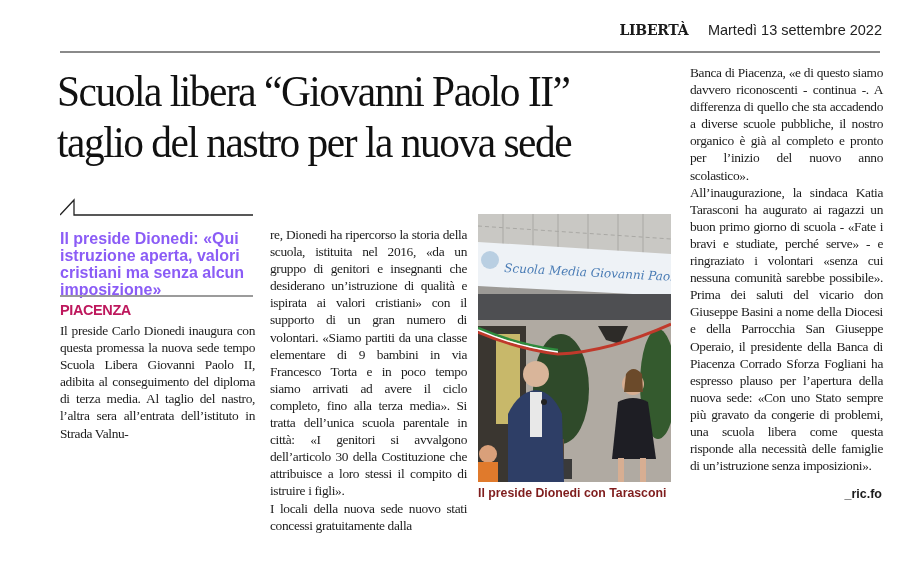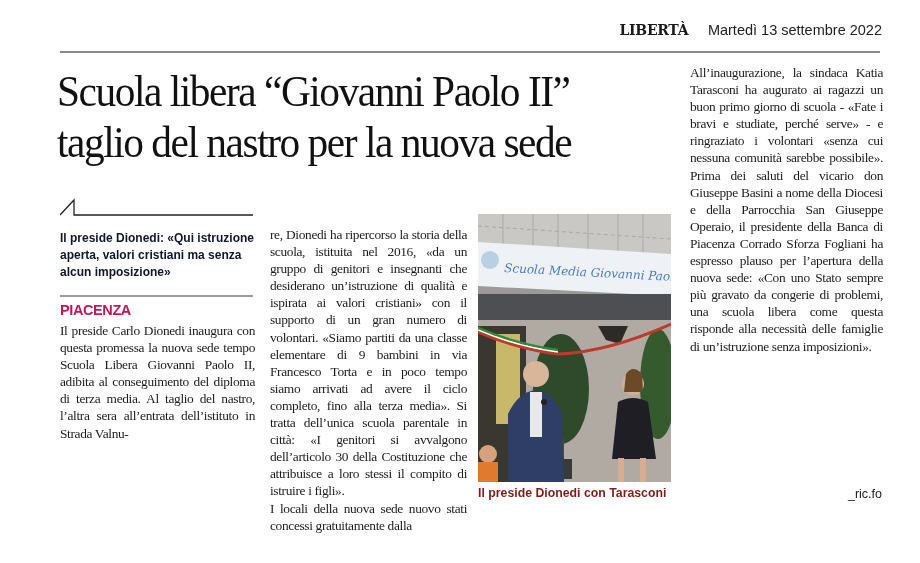--- a/index.html
+++ b/index.html
@@ -3,32 +3,32 @@
 <meta charset="utf-8">
 <style>
   html,body{margin:0;padding:0;background:#ffffff;}
   body{width:920px;height:563px;position:relative;overflow:hidden;color:#1a1a1a;font-family:"Liberation Serif","DejaVu Serif",serif;}
   .masthead{position:absolute;right:38px;top:22px;font-size:14.5px;white-space:nowrap;}
   .masthead .brand{font-family:"DejaVu Serif",serif;font-weight:bold;letter-spacing:-0.3px;font-size:14px;margin-right:16px;}
   .masthead .date{font-family:"Liberation Sans","DejaVu Sans",sans-serif;color:#222;}
   .toprule{position:absolute;left:60px;top:51px;width:820px;height:2px;background:#8a8a8a;}
   .headline{position:absolute;left:57px;top:66px;width:640px;font-family:"Liberation Serif","DejaVu Serif",serif;font-size:45px;line-height:51px;letter-spacing:-1.6px;color:#111;transform:scaleX(0.92);transform-origin:left top;white-space:nowrap;}
   .kicker-line{position:absolute;left:60px;top:198px;width:193px;height:18px;}
-  .kicker{position:absolute;left:60px;top:230px;width:200px;font-family:"Liberation Sans","DejaVu Sans",sans-serif;font-weight:bold;font-size:12px;line-height:17px;color:#0f172a;}
+  .kicker{position:absolute;left:60px;top:230px;width:200px;font-family:"Liberation Sans","DejaVu Sans",sans-serif;font-weight:bold;font-size:16px;line-height:17px;color:#8b5cf6;}
   .kicker-rule{position:absolute;left:60px;top:295px;width:193px;height:2px;background:#9b9b9b;}
   .city{position:absolute;left:60px;top:302px;font-family:"Liberation Sans","DejaVu Sans",sans-serif;font-weight:bold;font-size:14.5px;color:#be185d;letter-spacing:-0.4px;}
   .col{position:absolute;font-size:13.4px;line-height:17.1px;text-align:justify;color:#1c1c1c;letter-spacing:-0.35px;}
   .col p{margin:0;}
   .col1{left:60px;top:322px;width:195px;}
   .col2{left:270px;top:226px;width:197px;}
   .col3{left:690px;top:64px;width:193px;}
   .dot{display:inline-block;width:9px;height:9px;border-radius:50%;background:#2c9ad6;margin-right:7px;vertical-align:0px;}
   .photo{position:absolute;left:478px;top:214px;width:193px;height:268px;overflow:hidden;background:#9c9a96;}
   .caption{position:absolute;left:478px;top:486px;width:200px;font-family:Liberation Sans, sans-serif;font-weight:bold;font-size:12.3px;color:#7f1d1d;}
-  .sign{position:absolute;right:38px;top:487px;font-family:"Liberation Sans","DejaVu Sans",sans-serif;font-weight:normal;font-size:12.5px;}
+  .sign{position:absolute;right:38px;top:487px;font-family:"Liberation Sans","DejaVu Sans",sans-serif;font-weight:bold;font-size:12.5px;}
 </style>
 </head>
 <body>
 
 <div class="masthead">
   <span class="brand">LIBERTÀ</span>
   <span class="date">Martedì 13 settembre 2022</span>
 </div>
 <div class="toprule"></div>
 
@@ -99,15 +99,16 @@
     <rect x="140" y="244" width="6" height="24" fill="#d7ae92"></rect>
     <rect x="162" y="244" width="6" height="24" fill="#d7ae92"></rect>
 
     <circle cx="10" cy="240" r="9" fill="#d9a07a"></circle>
     <rect x="0" y="248" width="20" height="20" fill="#e07a2c"></rect>
   </svg>
 </div>
 <div class="caption">Il preside Dionedi con Tarasconi</div>
 
 <div class="col col3">
+  <p>Banca di Piacenza, «e di questo siamo davvero riconoscenti - continua -. A differenza di quello che sta accadendo a diverse scuole pubbliche, il nostro organico è già al completo e pronto per l’inizio del nuovo anno scolastico».</p>
   <p>All’inaugurazione, la sindaca Katia Tarasconi ha augurato ai ragazzi un buon primo giorno di scuola - «Fate i bravi e studiate, perché serve» - e ringraziato i volontari «senza cui nessuna comunità sarebbe possibile». Prima dei saluti del vicario don Giuseppe Basini a nome della Diocesi e della Parrocchia San Giuseppe Operaio, il presidente della Banca di Piacenza Corrado Sforza Fogliani ha espresso plauso per l’apertura della nuova sede: «Con uno Stato sempre più gravato da congerie di problemi, una scuola libera come questa risponde alla necessità delle famiglie di un’istruzione senza imposizioni».</p>
 </div>
 <div class="sign">_ric.fo</div>
 
 </body></html>

